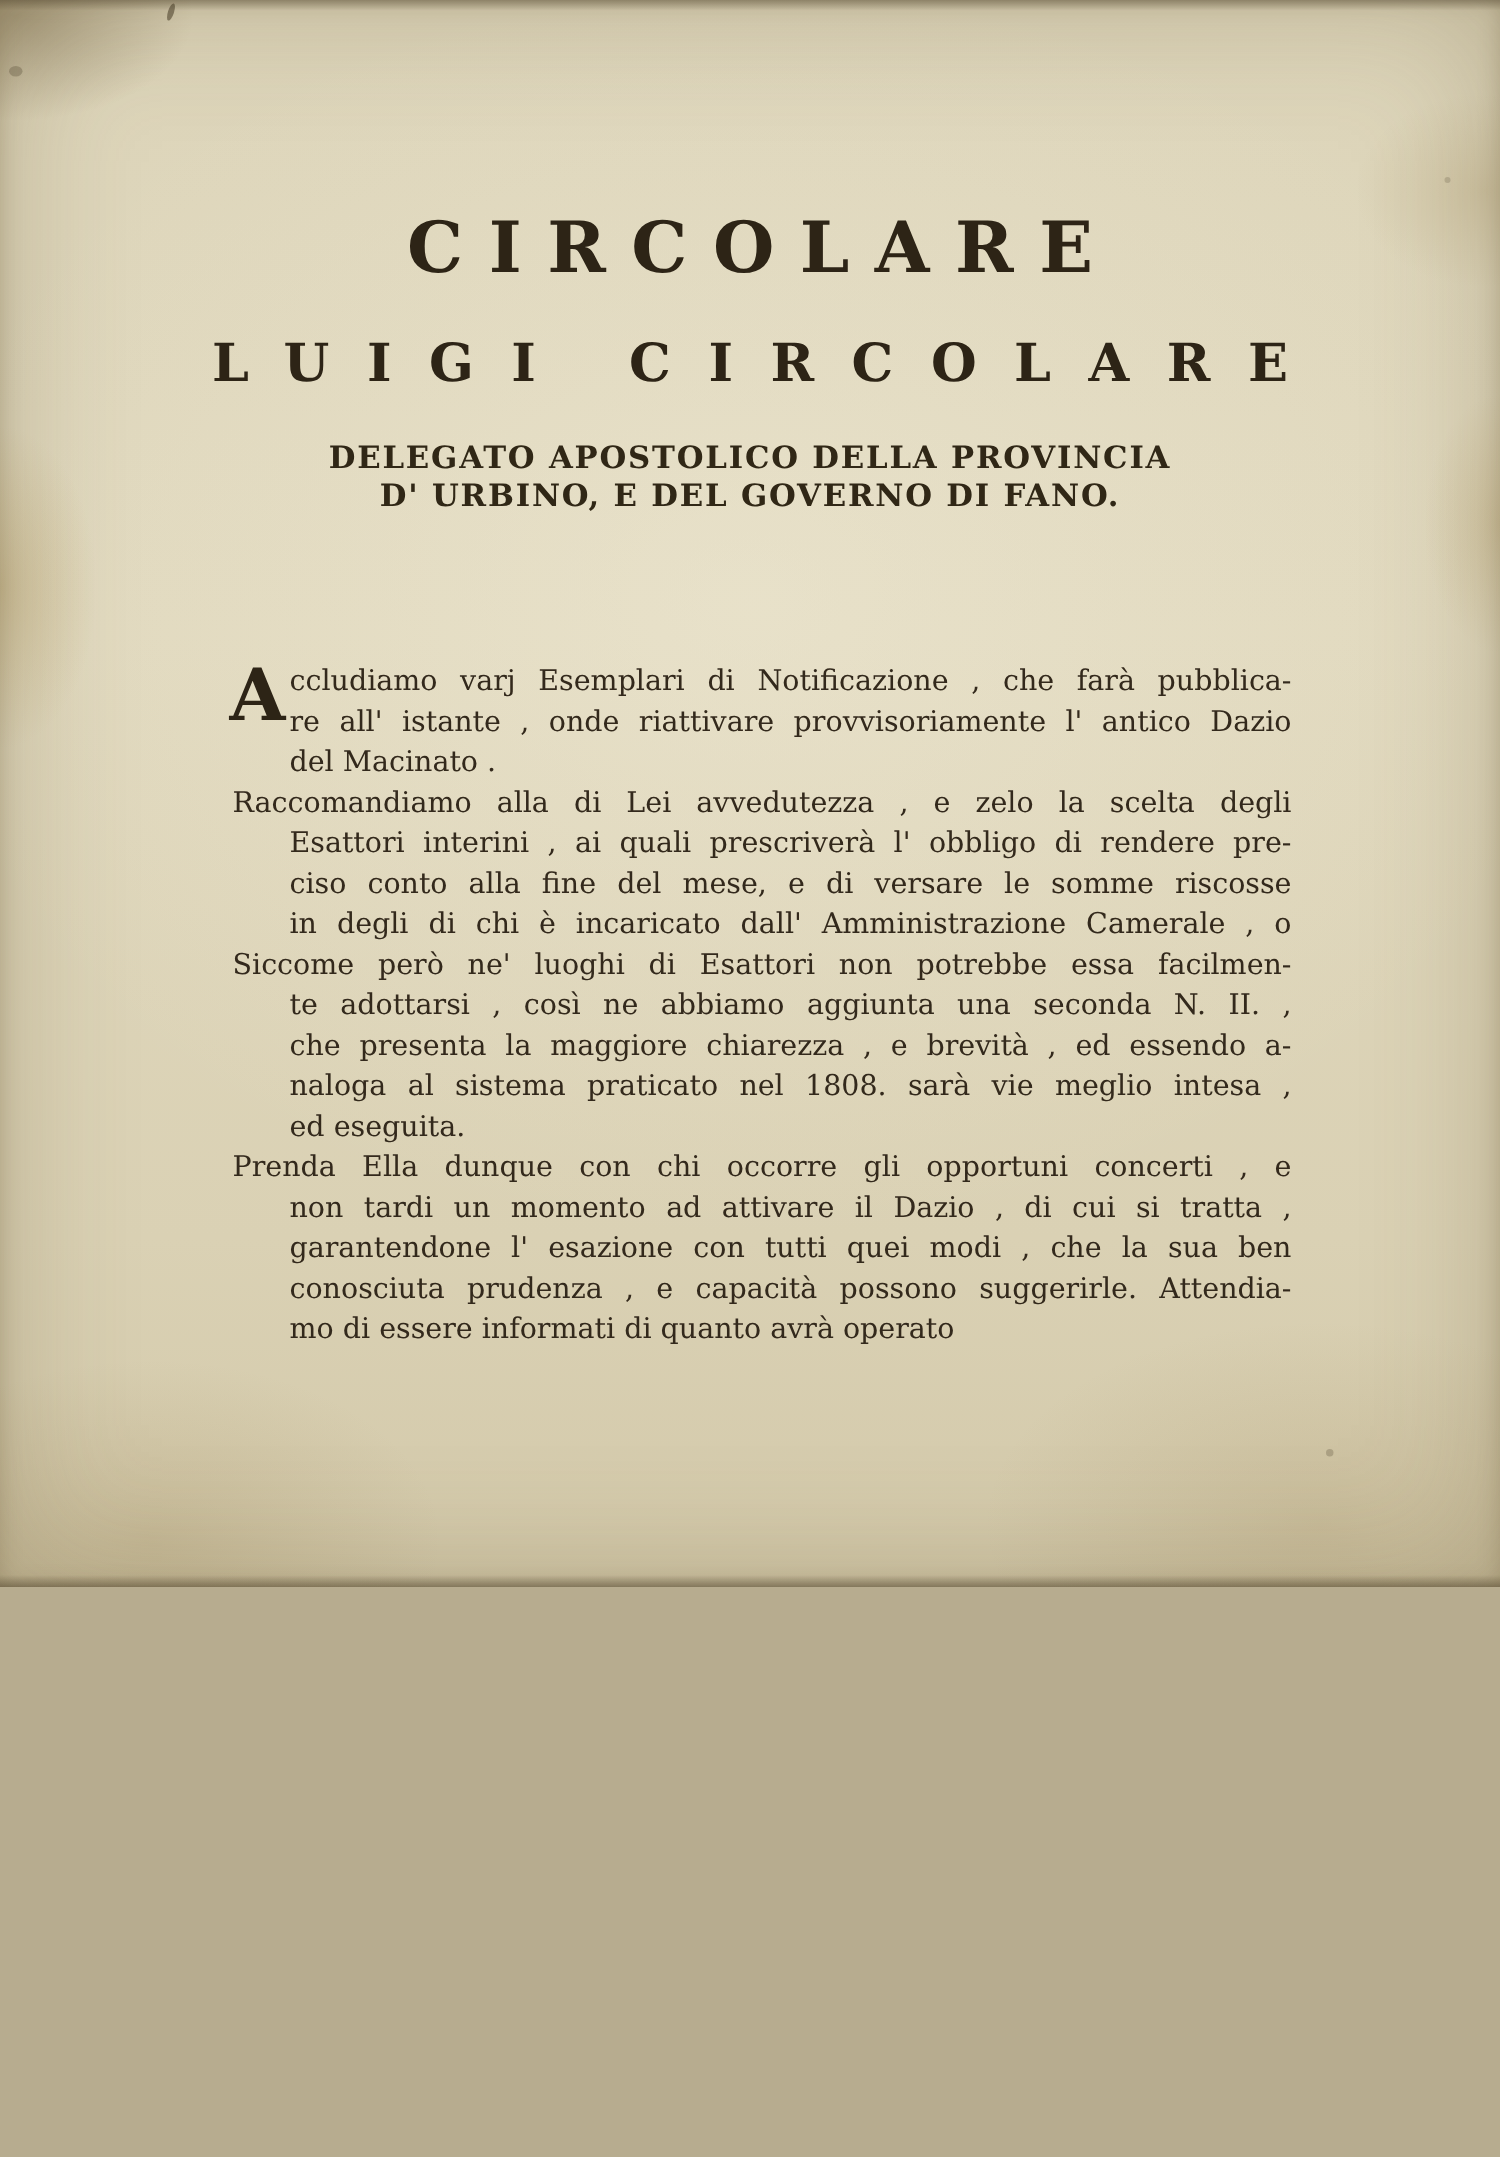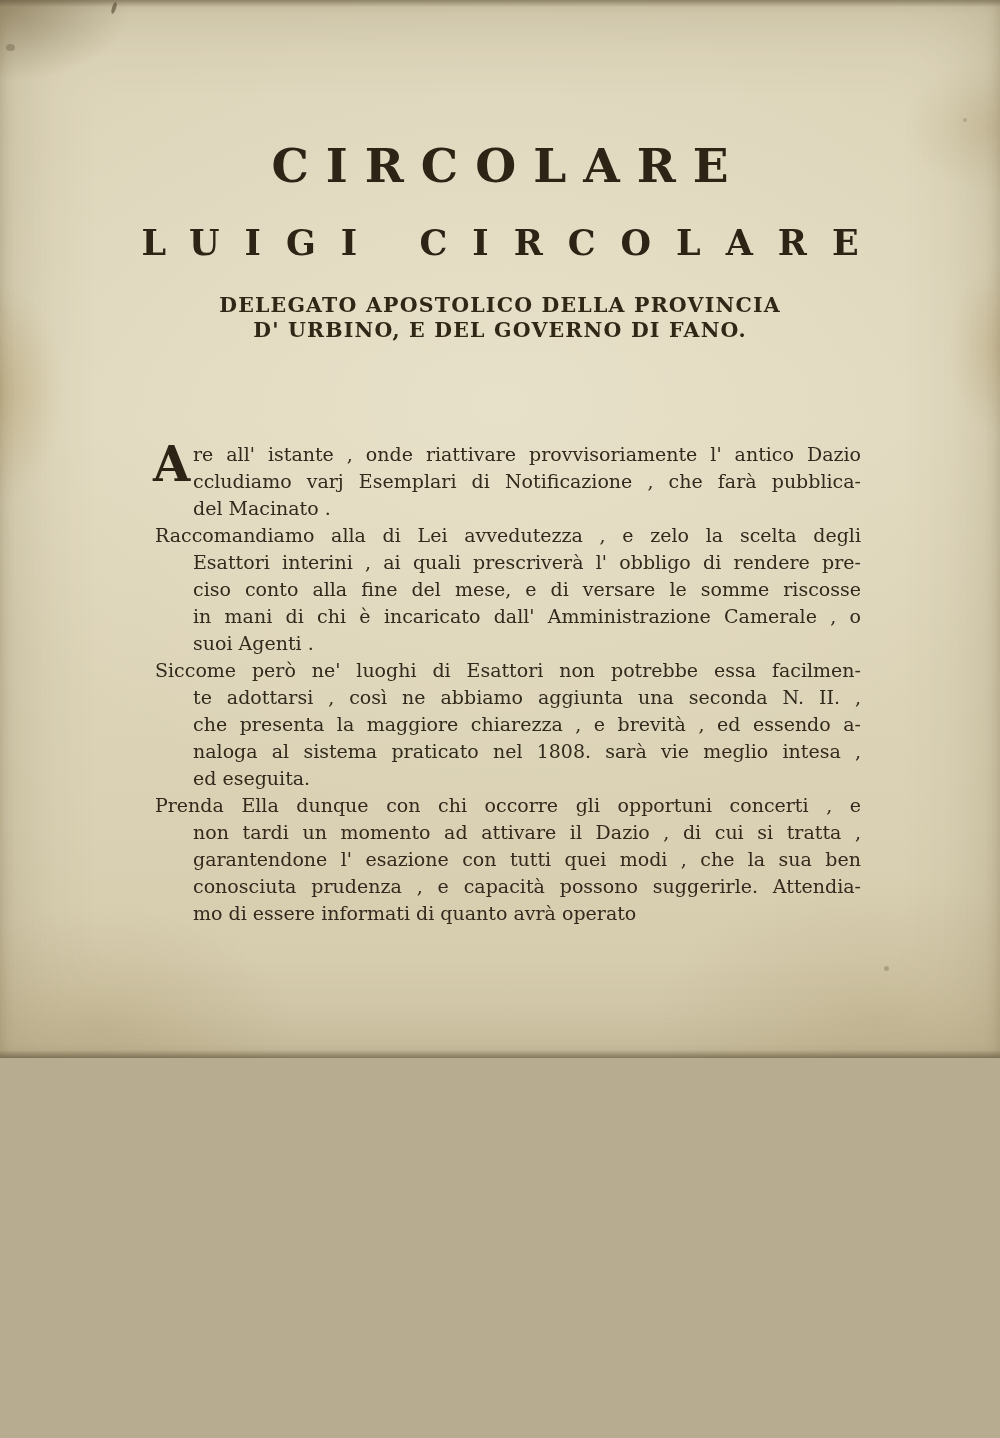--- a/index.html
+++ b/index.html
@@ -169,30 +169,29 @@
   <h2 class="doc-author">LUIGI CIRCOLARE</h2>
 
   <div class="doc-subtitle">
     <div>DELEGATO APOSTOLICO DELLA PROVINCIA</div>
     <div>D' URBINO, E DEL GOVERNO DI FANO.</div>
   </div>
 
   <div class="doc-body">
       <div class="para has-dropcap">
         <span class="dropcap">A</span>
+        <div class="line first">ccludiamo varj Esemplari di Notificazione , che farà pubblica-</div>
         <div class="line">re all' istante , onde riattivare provvisoriamente l' antico Dazio</div>
-        <div class="line first">ccludiamo varj Esemplari di Notificazione , che farà pubblica-</div>
         <div class="line lastline">del Macinato .</div>
       </div>
       <div class="para">
         <div class="line first">Raccomandiamo alla di Lei avvedutezza , e zelo la scelta degli</div>
         <div class="line">Esattori interini , ai quali prescriverà l' obbligo di rendere pre-</div>
         <div class="line">ciso conto alla fine del mese, e di versare le somme riscosse</div>
-        <div class="line">in mani di chi è incaricato dall' Amministrazione Camerale , o</div>
-        <div class="line lastline">suoi Agenti .</div>
+        <div class="line">in degli di chi è incaricato dall' Amministrazione Camerale , o</div>
       </div>
       <div class="para">
         <div class="line first">Siccome però ne' luoghi di Esattori non potrebbe essa facilmen-</div>
         <div class="line">te adottarsi , così ne abbiamo aggiunta una seconda N. II. ,</div>
         <div class="line">che presenta la maggiore chiarezza , e brevità , ed essendo a-</div>
         <div class="line">naloga al sistema praticato nel 1808. sarà vie meglio intesa ,</div>
         <div class="line lastline">ed eseguita.</div>
       </div>
       <div class="para">
         <div class="line first">Prenda Ella dunque con chi occorre gli opportuni concerti , e</div>

